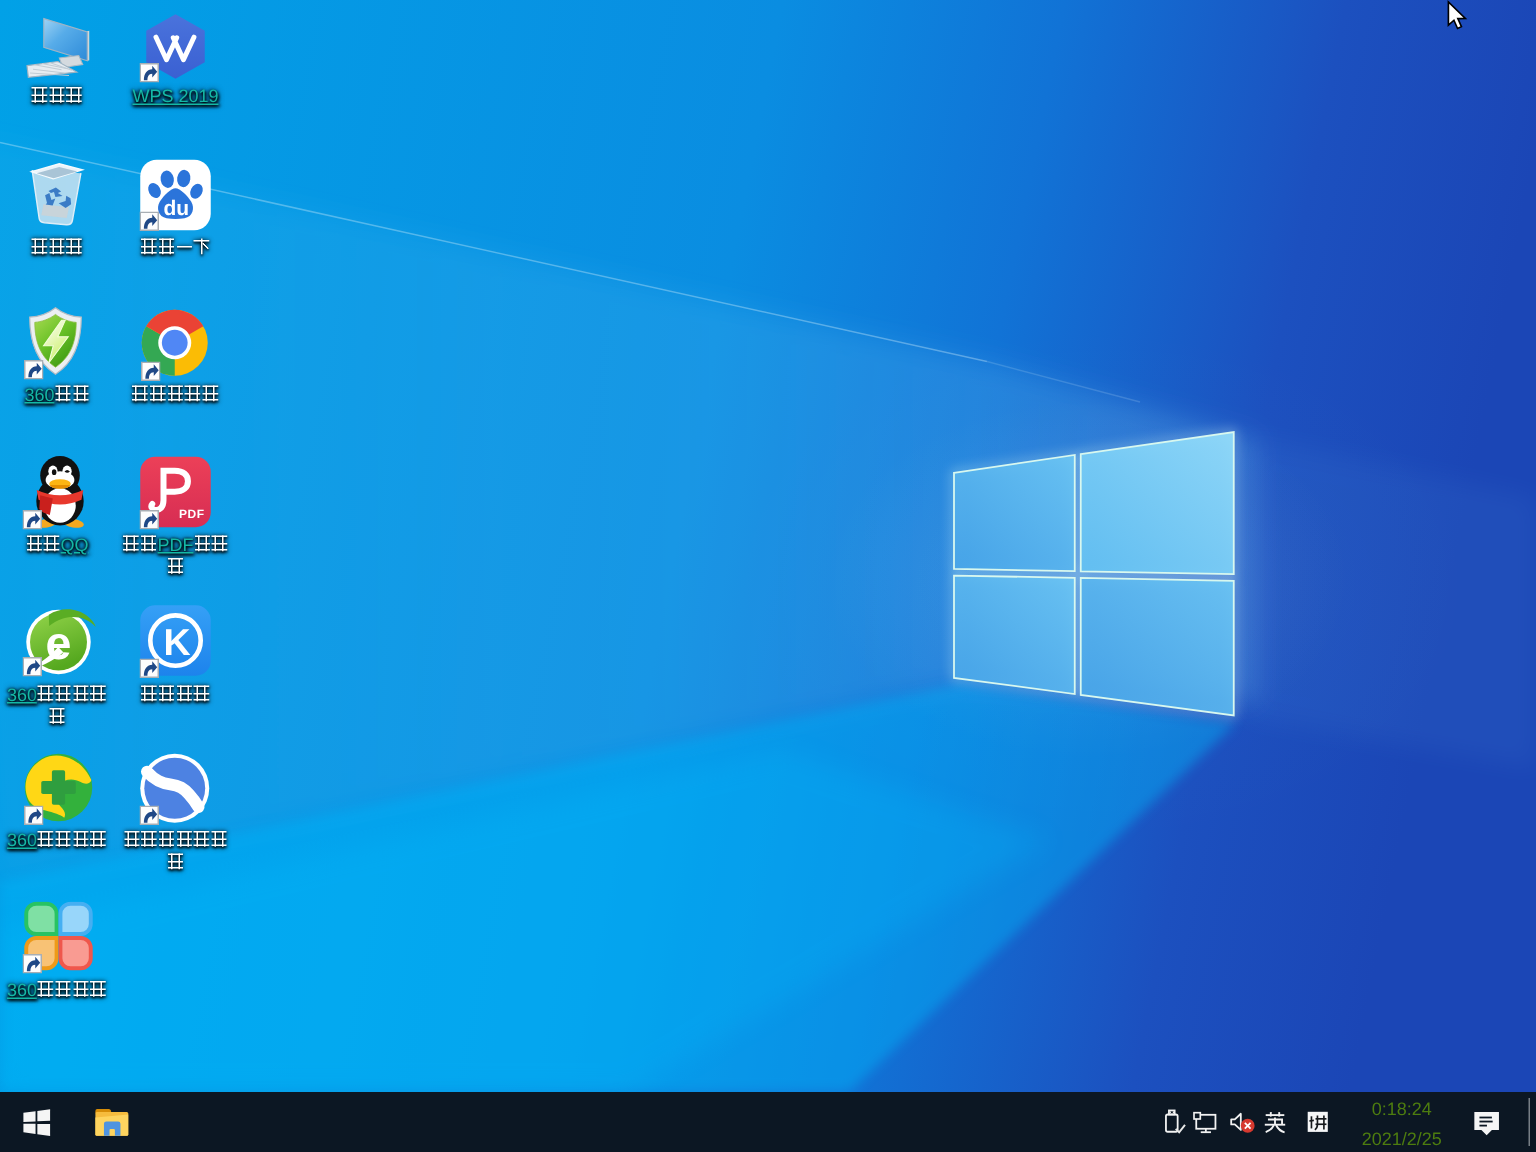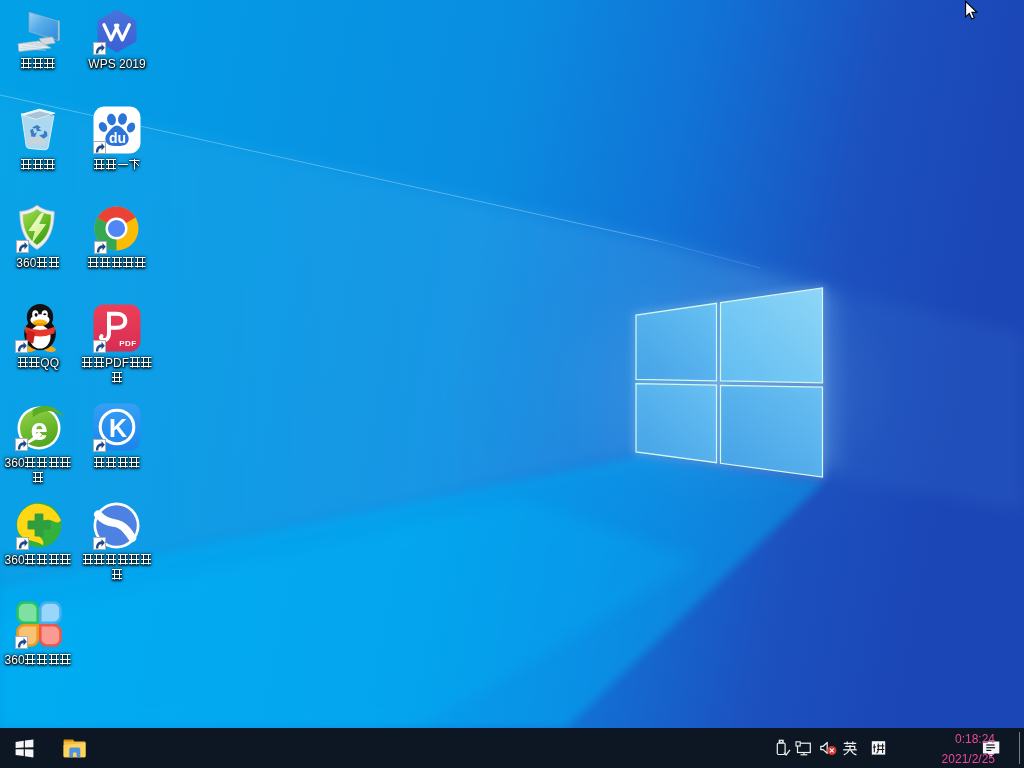--- a/index.html
+++ b/index.html
@@ -1,35 +1,35 @@
 <!DOCTYPE html>
 <html><head>
 <meta charset="utf-8">
 <style>
   html,body{margin:0;padding:0;width:1024px;height:768px;overflow:hidden;}
   body{font-family:"Liberation Sans",sans-serif;position:relative;background:#000;}
   #desk{position:absolute;left:0;top:0;width:1024px;height:728px;overflow:hidden;}
-  .lbl{position:absolute;width:110px;color:#ffffff;font-size:12px;line-height:15px;text-align:center;
-       text-shadow:0 1px 2px #000,1px 1px 2px rgba(0,0,0,.95),-1px 0 2px rgba(0,0,0,.55),0 0 4px rgba(0,0,0,.85);}
+  .lbl{position:absolute;width:110px;color:#14b8a6;font-size:12px;line-height:15px;text-align:center;
+       text-shadow:0 1px 2px #000,1px 1px 2px rgba(0,0,0,.95),-1px 0 2px rgba(0,0,0,.55),0 0 4px rgba(0,0,0,.85);text-decoration:underline;}
   .hz{display:inline-block;width:10.5px;height:10.5px;margin:0 0.6px;vertical-align:-0.5px;
       background:
       linear-gradient(#fff,#fff) 0px 0px/10.5px 1.25px no-repeat,
       linear-gradient(#fff,#fff) 0px 4.6px/10.5px 1.25px no-repeat,
       linear-gradient(#fff,#fff) 0px 9.3px/10.5px 1.25px no-repeat,
       linear-gradient(#fff,#fff) 2.1px 0px/1.25px 10.5px no-repeat,
       linear-gradient(#fff,#fff) 7.2px 0px/1.25px 10.5px no-repeat;
       filter:drop-shadow(0.5px 1px 0.8px #000) drop-shadow(0 0 1.4px rgba(0,0,0,.9));}
   .hz.yi{background:linear-gradient(#fff,#fff) 0px 5.2px/10.5px 1.3px no-repeat;}
   .hz.xia{background:
       linear-gradient(#fff,#fff) 0px 0.5px/10.5px 1.2px no-repeat,
       linear-gradient(#fff,#fff) 5px 0px/1.2px 10.5px no-repeat,
       linear-gradient(45deg,transparent 44%,#fff 46%,#fff 56%,transparent 58%) 6px 3px/4px 4px no-repeat;}
   .ico{position:absolute;}
   #bar{position:absolute;left:0;top:728px;width:1024px;height:40px;background:#0c1723;}
-  .ck{position:absolute;left:874px;width:121px;color:#ec4899;font-size:12px;line-height:12px;text-align:right;}
+  .ck{position:absolute;left:874px;width:121px;color:#4d7c0f;font-size:12px;line-height:12px;text-align:center;}
 </style>
 </head>
 <body>
 <div id="desk">
 <svg id="wall" width="1024" height="728" viewBox="0 0 1024 728" style="position:absolute;left:0;top:0">
  <defs>
   <linearGradient id="bg" x1="0" y1="0" x2="1" y2="0.14">
    <stop offset="0" stop-color="#01a1e7"></stop>
    <stop offset="0.50" stop-color="#0a8de1"></stop>
    <stop offset="0.68" stop-color="#1173d6"></stop>

